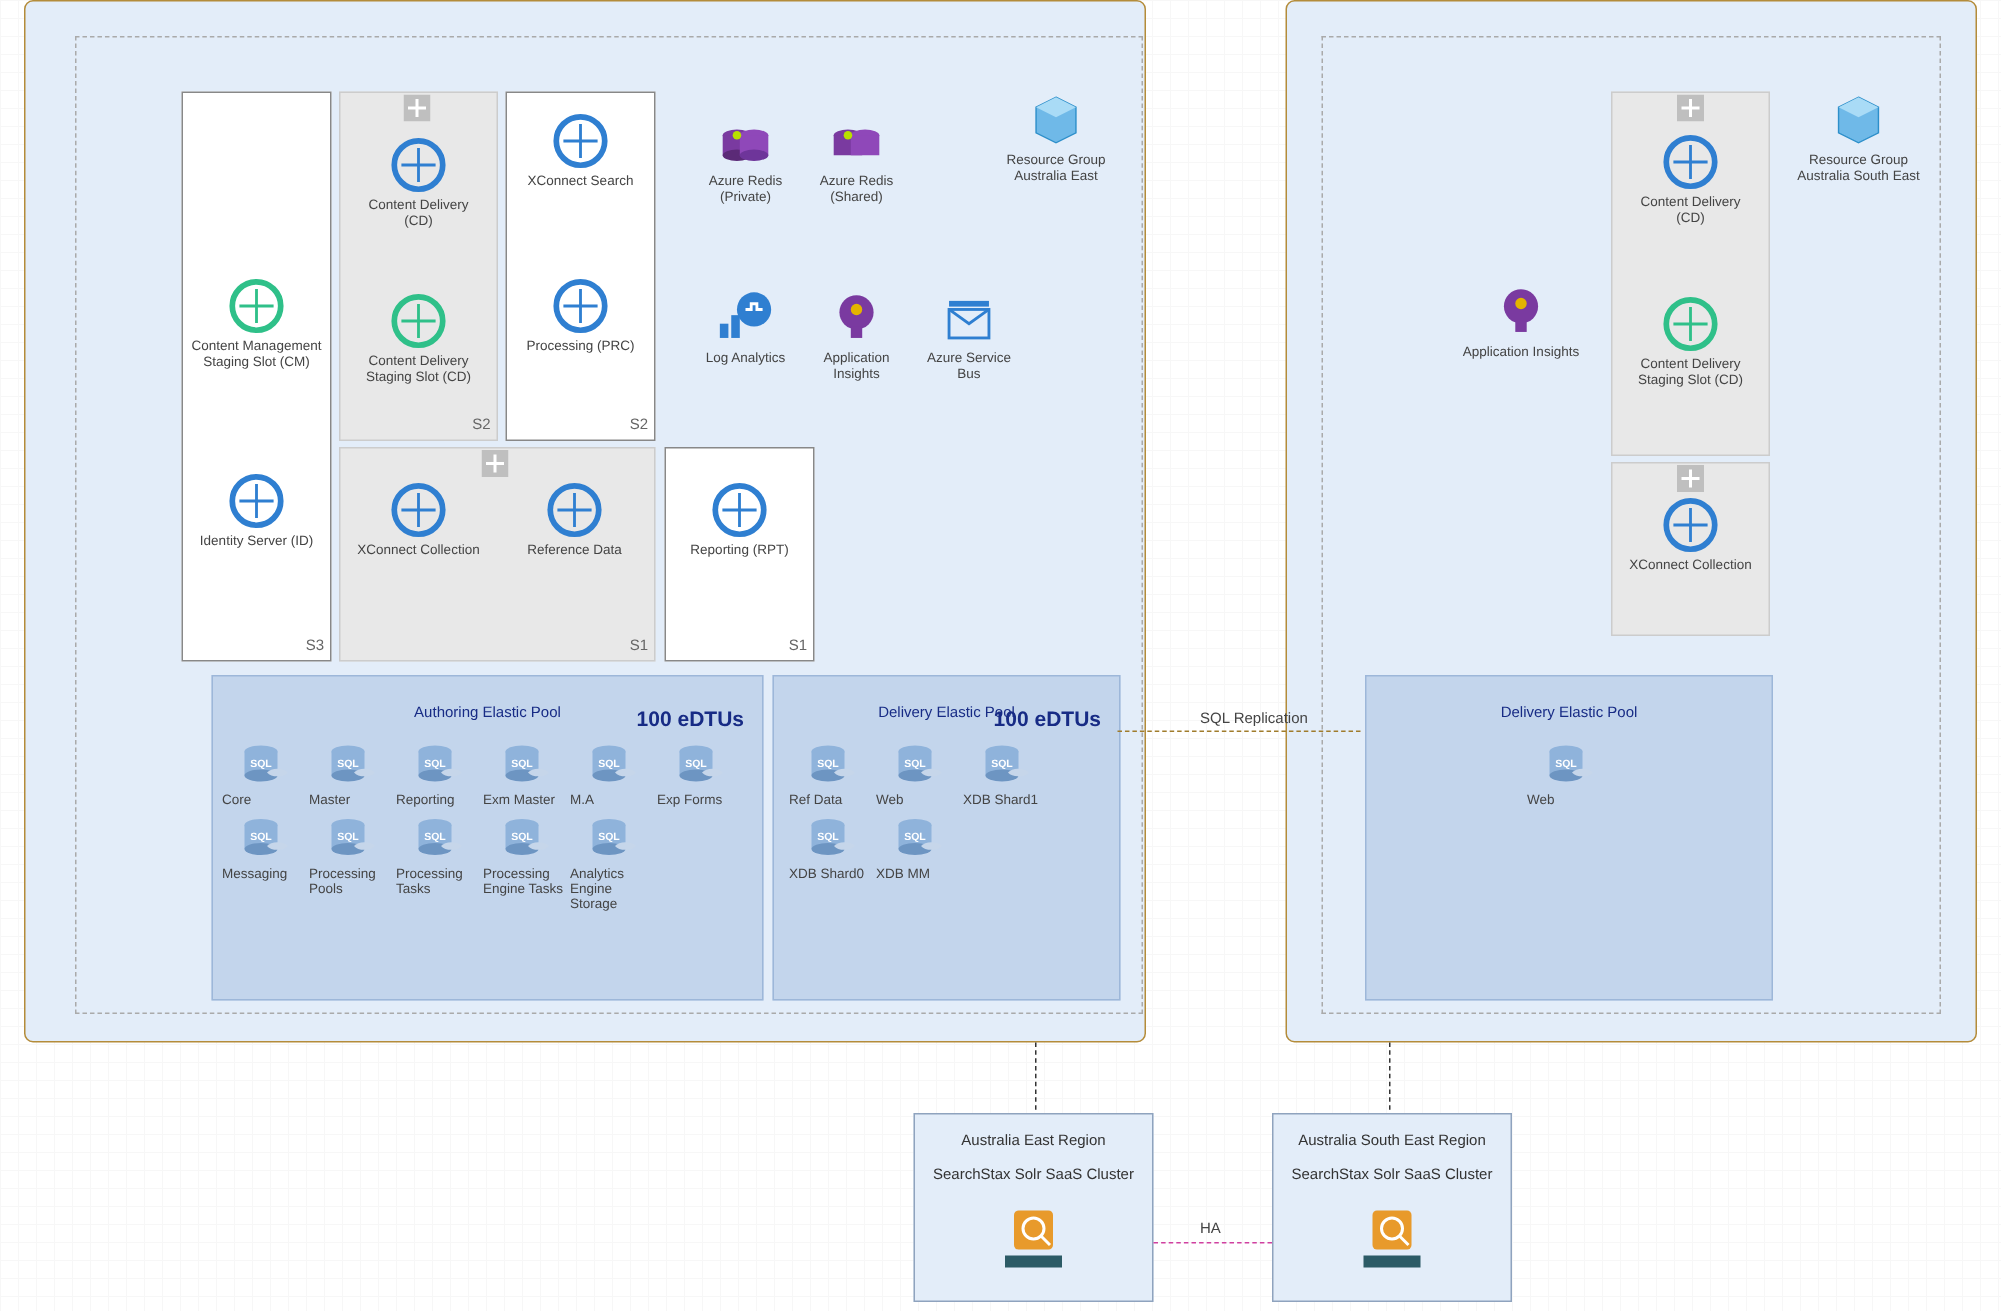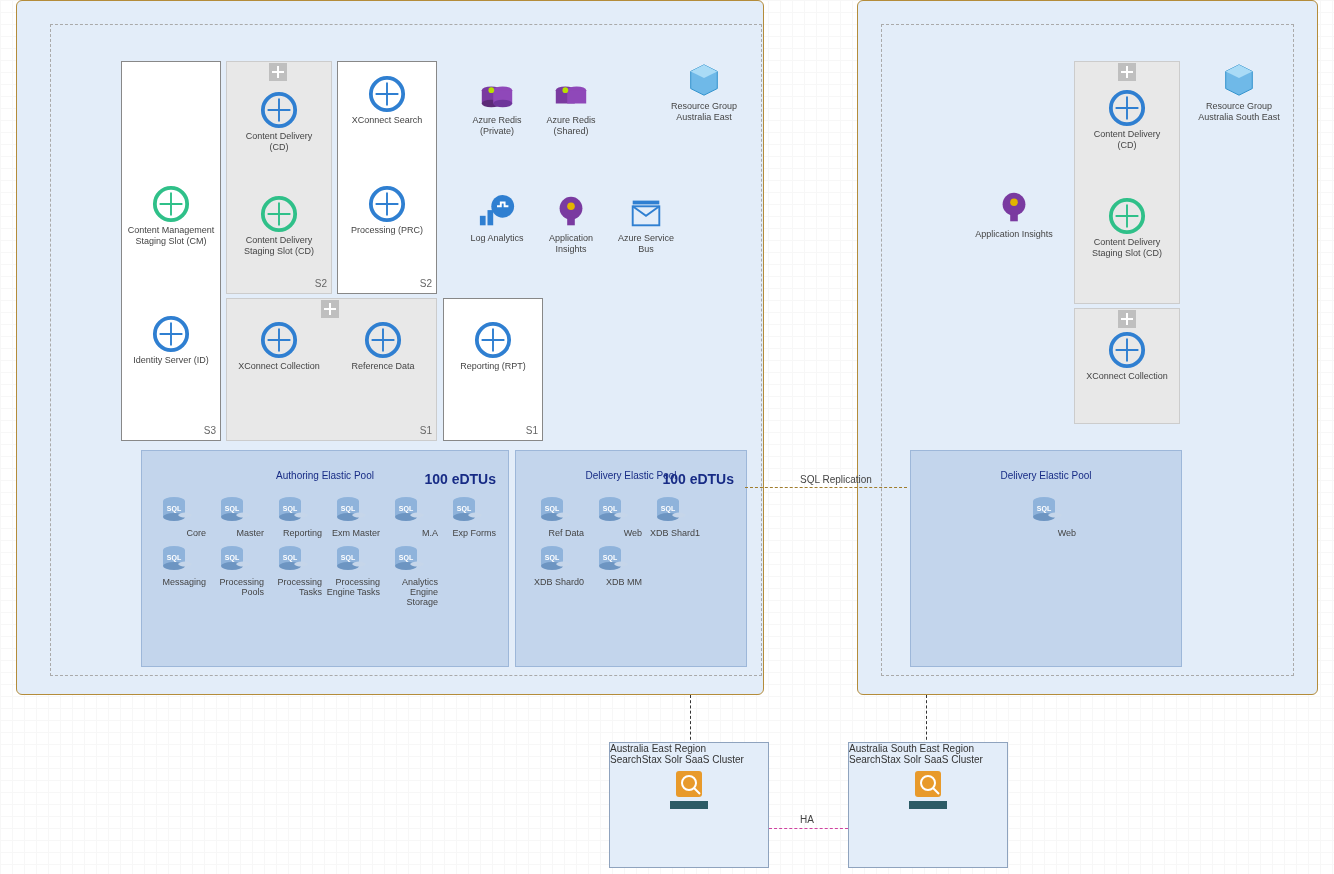--- a/index.html
+++ b/index.html
@@ -10,25 +10,25 @@
 .dotted{border:1px dashed #aaa}
 .rginner1{left:33px;top:23px;width:712px;height:652px}
 .rginner2{left:23px;top:23px;width:413px;height:652px}
 .grey{background:#e8e8e8;border:1px solid #ccc}
 .white{background:#fff;border:1px solid #888}
 .node{position:absolute;width:88px;text-align:center;font-size:9px;line-height:11px;color:#444}
 .node .ic{width:38px;height:38px;margin:0 auto 2px;display:block}
 .edtu{color:#172b85;font-weight:bold;font-size:14px}
 .pool{background:#c3d5ec;border:1px solid #9db7d9;color:#172b85}
 .pool-title{text-align:center;font-size:10px;color:#172b85;margin-top:19px}
-.dbnode{display:inline-block;width:58px;text-align:right;font-size:9px;color:#444;margin:2px 0;vertical-align:top}
+.dbnode{display:inline-block;width:58px;text-align:left;font-size:9px;color:#444;margin:2px 0;vertical-align:top}
 .dbic{width:34px;height:34px;margin:0 auto 1px;display:block}
 .sbadge{position:absolute;right:4px;bottom:4px;font-size:10px;color:#666}
 .solr{background:#e3edf9;border:1px solid #8fa3be}
-.solr-t{text-align:left;font-size:10px;margin:0 0}
+.solr-t{text-align:center;font-size:10px;margin:12px 0}
 .solr-ic{width:50px;height:50px;margin:0 auto;display:block}
 .line{position:absolute;border-top:1px dashed #a07c2c}
 .vline{position:absolute;border-left:1px dashed #333}
 .halabel{position:absolute;font-size:10px;color:#444}
 </style>
 </head>
 <body>
 
 <div class="canvas">
 

